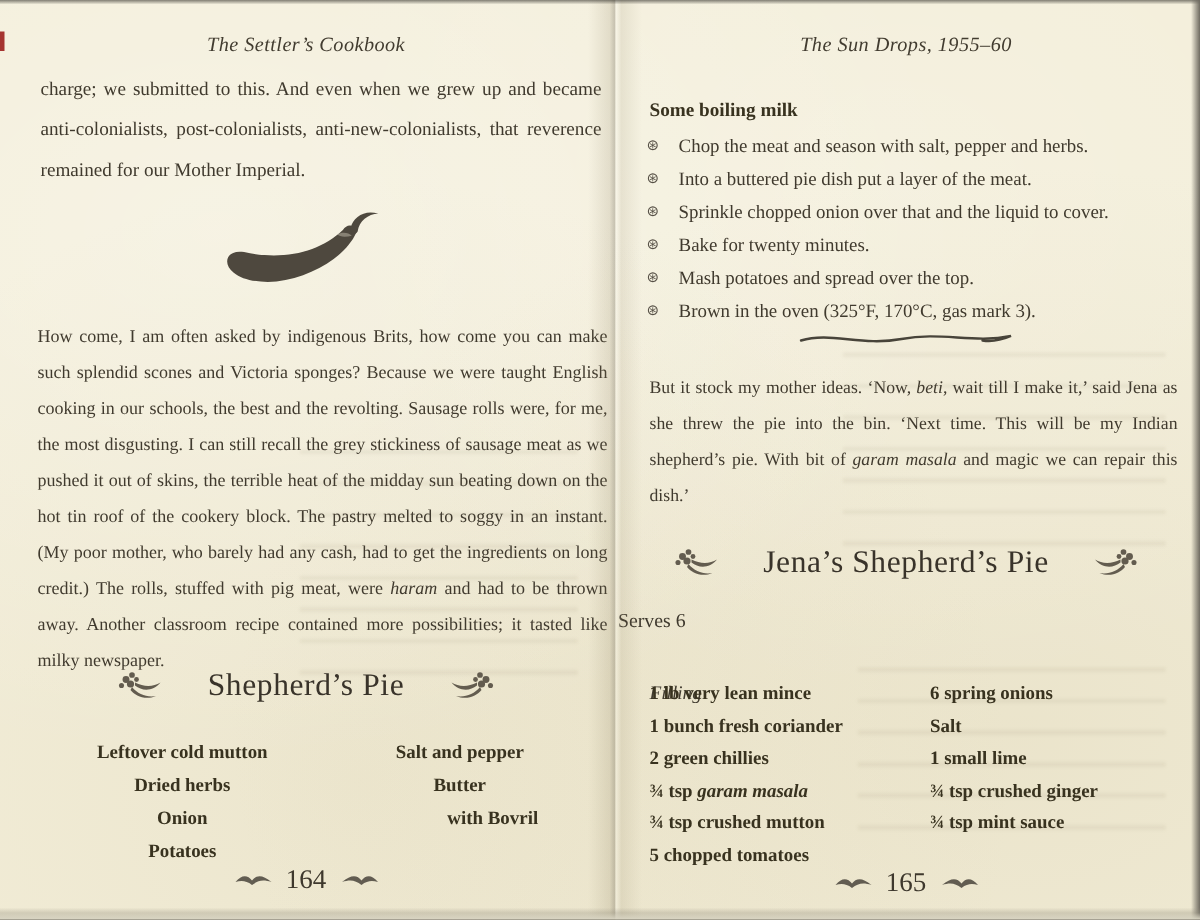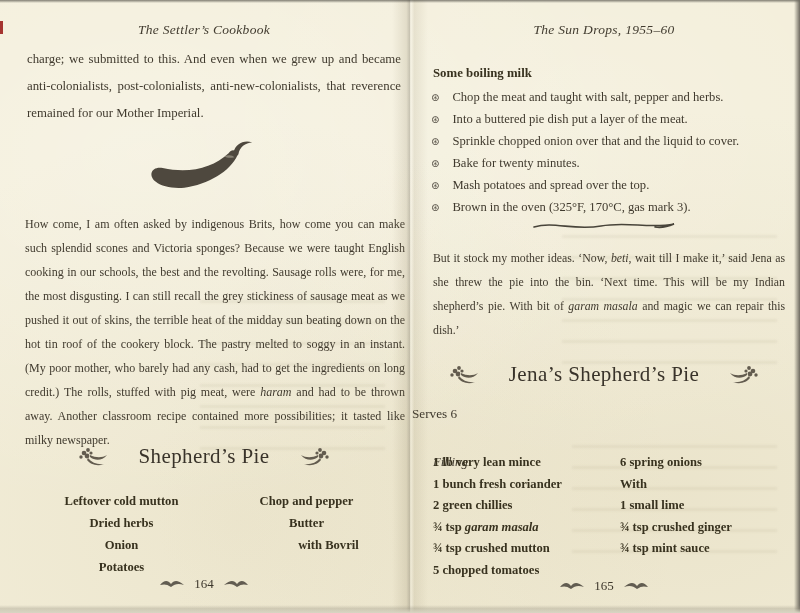--- a/index.html
+++ b/index.html
@@ -65,21 +65,21 @@
   .steps{position:absolute;top:90px;left:19px;width:360px;list-style:none;margin:0;padding:0;}
   .steps li{display:flex;gap:13px;margin-bottom:8px;font-size:12.6px;line-height:14px;color:#403a2e;}
   .bullet{font-family:"DejaVu Sans", sans-serif;font-size:10px;color:#565046;position:relative;top:1px;}
 
   .squiggle{position:absolute;top:219px;left:50%;transform:translateX(-50%);line-height:0;}
 
   .serves{position:absolute;top:406px;left:0;width:100%;font-size:13.2px;color:#3e382d;}
   .filling{position:absolute;top:455px;left:21px;font-style:italic;font-size:12.8px;color:#423c30;}
 
   .pagefoot{position:absolute;left:0;width:100%;display:flex;justify-content:center;
-    align-items:center;gap:9px;font-size:13px;color:#3e382d;}
+    align-items:center;gap:9px;font-size:18px;color:#3e382d;}
   .pf-left{top:576px;}
   .pf-right{top:578px;}
   .swash{display:inline-block;line-height:0;opacity:.85;}
 </style>
 </head>
 <body>
 
 <div class="scan">
 
   <div class="page page-left">
@@ -129,21 +129,21 @@
     </div>
 
     <div class="ing-cols ic-left">
       <ul class="ing-col col-a">
         <li>Leftover cold mutton</li>
         <li>Dried herbs</li>
         <li>Onion</li>
         <li>Potatoes</li>
       </ul>
       <ul class="ing-col col-b">
-        <li>Chop and pepper</li>
+        <li>Salt and pepper</li>
         <li>Butter</li>
         <li class="indent2">with Bovril</li>
       </ul>
     </div>
 
     <div class="pagefoot pf-left">
       <span class="swash">
         <svg width="26" height="12" viewBox="0 0 26 12">
             <path d="M1,7 C5,2 9,2 12,6 C15,2 19,2 25,7 C19,5 16,6 12,9 C8,6 5,6 1,7 Z" fill="#4a453c"></path>
           </svg>
@@ -161,21 +161,21 @@
     <div class="bleed" style="left:150px;top:235px;width:215px;height:140px;"></div>
     <div class="bleed" style="left:160px;top:445px;width:205px;height:115px;"></div>
 
     <div class="running-head">The Sun Drops, 1955–60</div>
 
     <div class="milk-line">Some boiling milk</div>
 
     <ul class="steps">
       <li>
           <span class="bullet">⊛</span>
-          <span>Chop the meat and taught with salt, pepper and herbs.</span>
+          <span>Chop the meat and season with salt, pepper and herbs.</span>
         </li>
       <li>
           <span class="bullet">⊛</span>
           <span>Into a buttered pie dish put a layer of the meat.</span>
         </li>
       <li>
           <span class="bullet">⊛</span>
           <span>Sprinkle chopped onion over that and the liquid to cover.</span>
         </li>
       <li>
@@ -237,21 +237,21 @@
       <ul class="ing-col col-a">
         <li><span>1 lb very lean mince</span></li>
         <li><span>1 bunch fresh coriander</span></li>
         <li><span>2 green chillies</span></li>
         <li><span>¾ tsp </span><span class="it">garam masala</span></li>
         <li><span>¾ tsp crushed mutton</span></li>
         <li><span>5 chopped tomatoes</span></li>
       </ul>
       <ul class="ing-col col-b">
         <li>6 spring onions</li>
-        <li>With</li>
+        <li>Salt</li>
         <li>1 small lime</li>
         <li>¾ tsp crushed ginger</li>
         <li>¾ tsp mint sauce</li>
       </ul>
     </div>
 
     <div class="pagefoot pf-right">
       <span class="swash">
         <svg width="26" height="12" viewBox="0 0 26 12">
             <path d="M1,7 C5,2 9,2 12,6 C15,2 19,2 25,7 C19,5 16,6 12,9 C8,6 5,6 1,7 Z" fill="#4a453c"></path>

